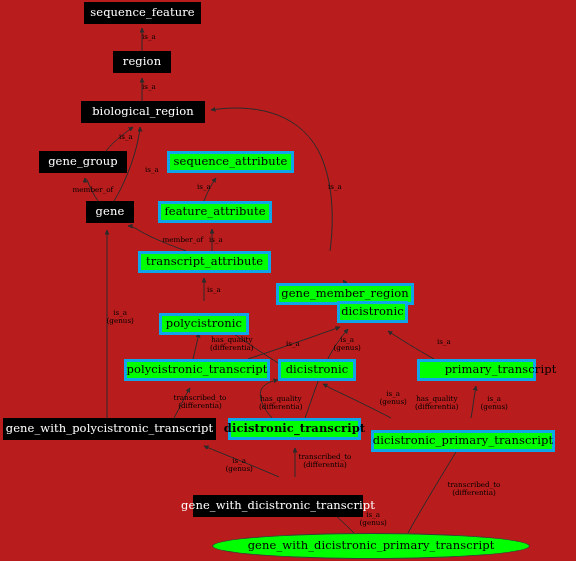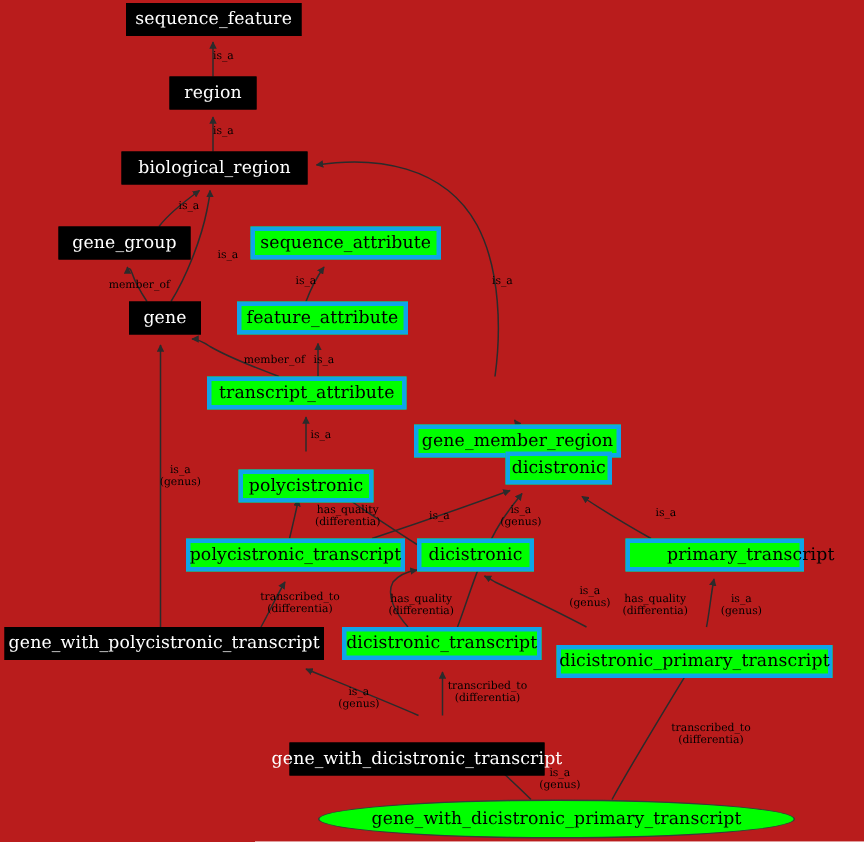--- a/index.html
+++ b/index.html
@@ -113,21 +113,21 @@
       <div class="node green" style="left: 158px; top: 201px; width: 114px; height: 22px;">feature_attribute</div>
       <div class="node black" style="left: 86px; top: 201px; width: 48px; height: 22px;">gene</div>
       <div class="node green" style="left: 138px; top: 251px; width: 133px; height: 22px;">transcript_attribute</div>
       <div class="node green" style="left: 276px; top: 251px; width: 138px; height: 22px; margin-top: 32px;">gene_member_region</div>
       <div class="node green" style="left: 159px; top: 301px; width: 90px; height: 22px; margin-top: 12px;">polycistronic</div>
       <div class="node green" style="left: 337px; top: 301px; width: 71px; height: 22px;">dicistronic</div>
       <div class="node green" style="left: 124px; top: 359px; width: 146px; height: 22px;">polycistronic_transcript</div>
       <div class="node green" style="left: 278px; top: 359px; width: 78px; height: 22px;">dicistronic</div>
       <div class="node green" style="left: 417px; top: 359px; width: 119px; height: 22px; padding-left: 48px;">primary_transcript</div>
       <div class="node black" style="left: 3px; top: 418px; width: 213px; height: 22px;">gene_with_polycistronic_transcript</div>
-      <div class="node green" style="left: 228px; top: 418px; width: 133px; height: 22px;">dicistronic_transcript</div>
+      <div class="node green" style="left: 228px; top: 418px; width: 133px; height: 22px; font-weight: bold;">dicistronic_transcript</div>
       <div class="node green" style="left: 371px; top: 430px; width: 184px; height: 22px;">dicistronic_primary_transcript</div>
       <div class="node black" style="left: 193px; top: 495px; width: 170px; height: 22px;">gene_with_dicistronic_transcript</div>
       <div class="node ellipse" style="left: 212px; top: 533px; width: 318px; height: 26px;">gene_with_dicistronic_primary_transcript</div>
     </div>
   <div id="label-layer">
       <div class="edge-label" style="left: 142px; top: 33px;"><span>is_a</span></div>
       <div class="edge-label" style="left: 142px; top: 83px;"><span>is_a</span></div>
       <div class="edge-label" style="left: 119px; top: 133px;"><span>is_a</span></div>
       <div class="edge-label" style="left: 145px; top: 166px;"><span>is_a</span></div>
       <div class="edge-label" style="left: 72.5px; top: 186px;"><span>member_of</span></div>

